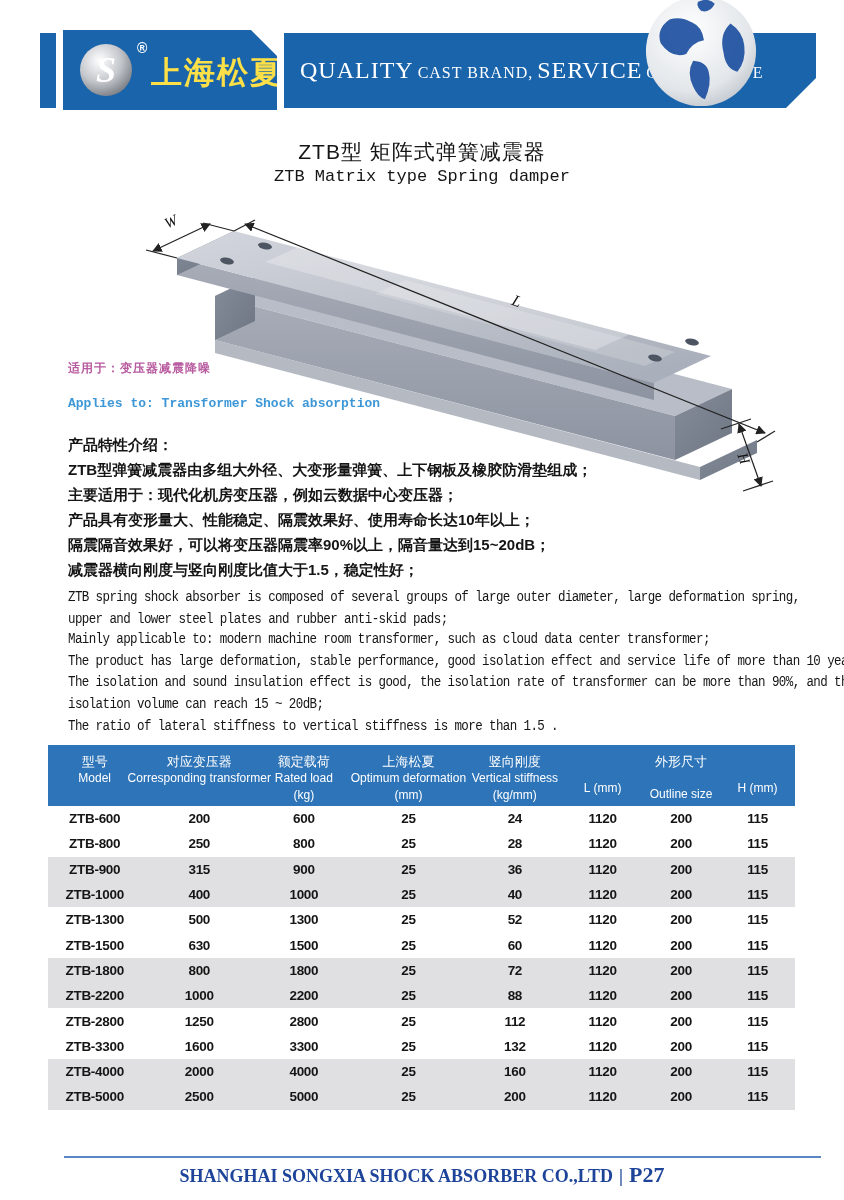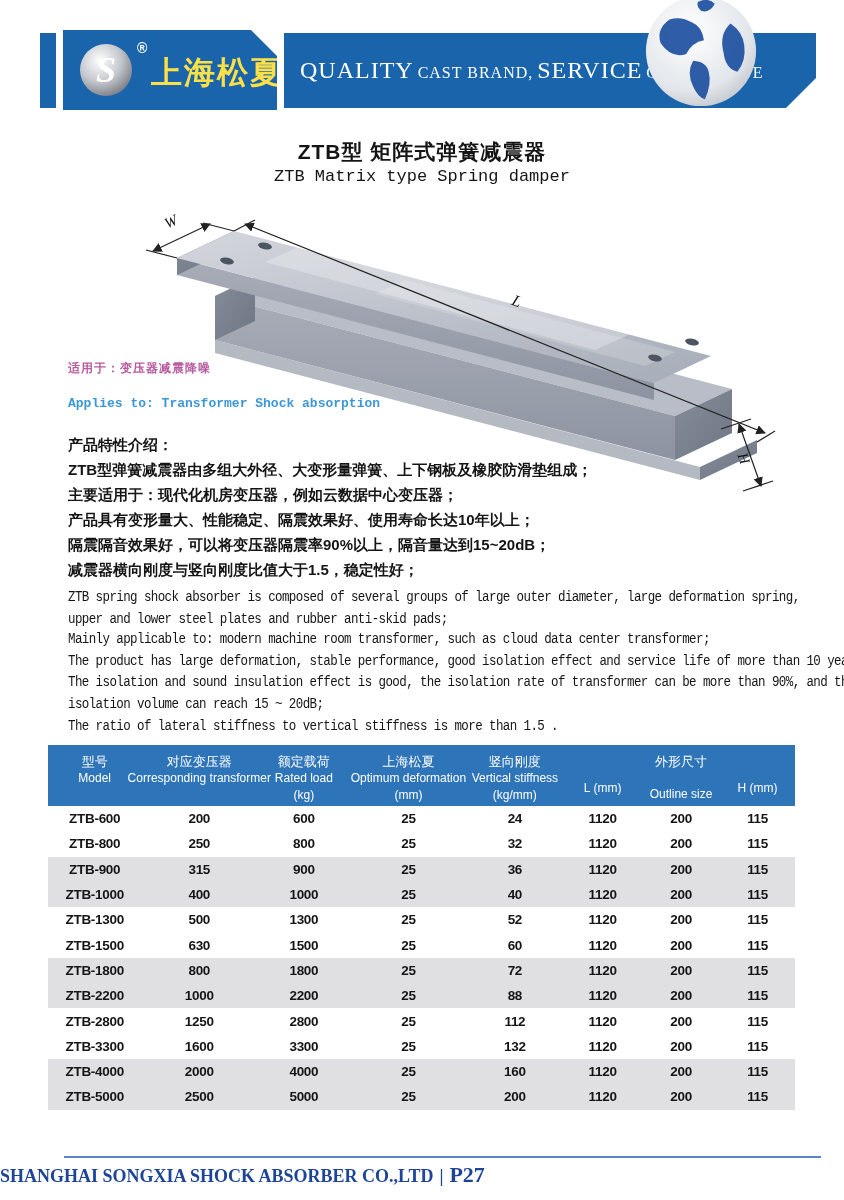--- a/index.html
+++ b/index.html
@@ -15,21 +15,21 @@
   .logo-text{position:absolute;left:88px;top:22px;color:#fde047;font-size:31px;font-weight:bold;letter-spacing:2px;white-space:nowrap;}
   .banner{position:absolute;left:284px;top:33px;width:532px;height:75px;background:var(--banner-blue,#1a64ab);
           clip-path:polygon(0 0,100% 0,100% calc(100% - 30px),calc(100% - 30px) 100%,0 100%);
           display:flex;align-items:center;}
   .slogan{color:#fff;font-family:"Liberation Serif","DejaVu Serif",serif;margin-left:16px;white-space:nowrap;}
   .slogan .big{font-size:24px;letter-spacing:1px;}
   .slogan .small{font-size:16px;letter-spacing:1px;}
   .globe{position:absolute;left:642px;top:-6px;width:118px;height:118px;}
 
   
-  .title-cn{position:absolute;left:0;top:138px;width:100%;text-align:center;font-size:21px;font-weight:bold;letter-spacing:1px;}
+  .title-cn{position:absolute;left:0;top:138px;width:100%;text-align:center;font-size:21px;font-weight:normal;letter-spacing:1px;}
   .title-en{position:absolute;left:0;top:167px;width:100%;text-align:center;
             font-family:"Liberation Mono","DejaVu Sans Mono",monospace;font-size:17px;letter-spacing:0;}
 
   
   .figure{position:absolute;left:115px;top:210px;width:670px;height:285px;}
 
   
   .applies-cn{position:absolute;left:68px;top:360px;font-size:12px;font-weight:bold;color:var(--applies-cn,#b85a9f);letter-spacing:1px;}
   .applies-en{position:absolute;left:68px;top:396px;font-family:"Liberation Mono","DejaVu Sans Mono",monospace;
               font-size:13px;font-weight:bold;color:var(--applies-en,#3d97d6);}
@@ -53,21 +53,21 @@
   .th-unit{font-size:12px;}
   .th.bottom{justify-content:flex-end;padding-top:12px;padding-bottom:9px;}
   .tbody .tr{display:flex;height:25.3px;align-items:center;}
   .tbody .tr.shaded{background:var(--stripe,#e0e0e2);}
   .td{font-size:13.5px;font-weight:bold;text-align:center;box-sizing:border-box;letter-spacing:-0.3px;}
   .col0{width:12.5%;}.col1{width:15.5%;}.col2{width:12.5%;}.col3{width:15.5%;}
   .col4{width:13%;}.col5{width:10.5%;}.col6{width:10.5%;gap:16px;}.col7{width:10%;}
 
   
   .footer-rule{position:absolute;left:64px;top:1156px;width:757px;height:2px;background:#5b86c4;}
-  .footer-text{position:absolute;left:0;top:1162px;width:100%;
+  .footer-text{position:absolute;left:0;top:1162px;width:100%;text-align:center;
                font-family:"Liberation Serif","DejaVu Serif",serif;font-weight:bold;color:var(--footer-navy,#1d4499);
                font-size:18px;letter-spacing:0;}
   .footer-text .page-no{font-size:22px;}
   .footer-text .sep{padding:0 6px;}
 </style>
 </head>
 <body>
 
 <div class="page">
 
@@ -246,21 +246,21 @@
           <div class="td col4">24</div>
           <div class="td col5">1120</div>
           <div class="td col6">200</div>
           <div class="td col7">115</div>
         </div>
         <div class="tr">
           <div class="td col0">ZTB-800</div>
           <div class="td col1">250</div>
           <div class="td col2">800</div>
           <div class="td col3">25</div>
-          <div class="td col4">32</div>
+          <div class="td col4">28</div>
           <div class="td col5">1120</div>
           <div class="td col6">200</div>
           <div class="td col7">115</div>
         </div>
         <div class="tr shaded">
           <div class="td col0">ZTB-900</div>
           <div class="td col1">315</div>
           <div class="td col2">900</div>
           <div class="td col3">25</div>
           <div class="td col4">36</div>

